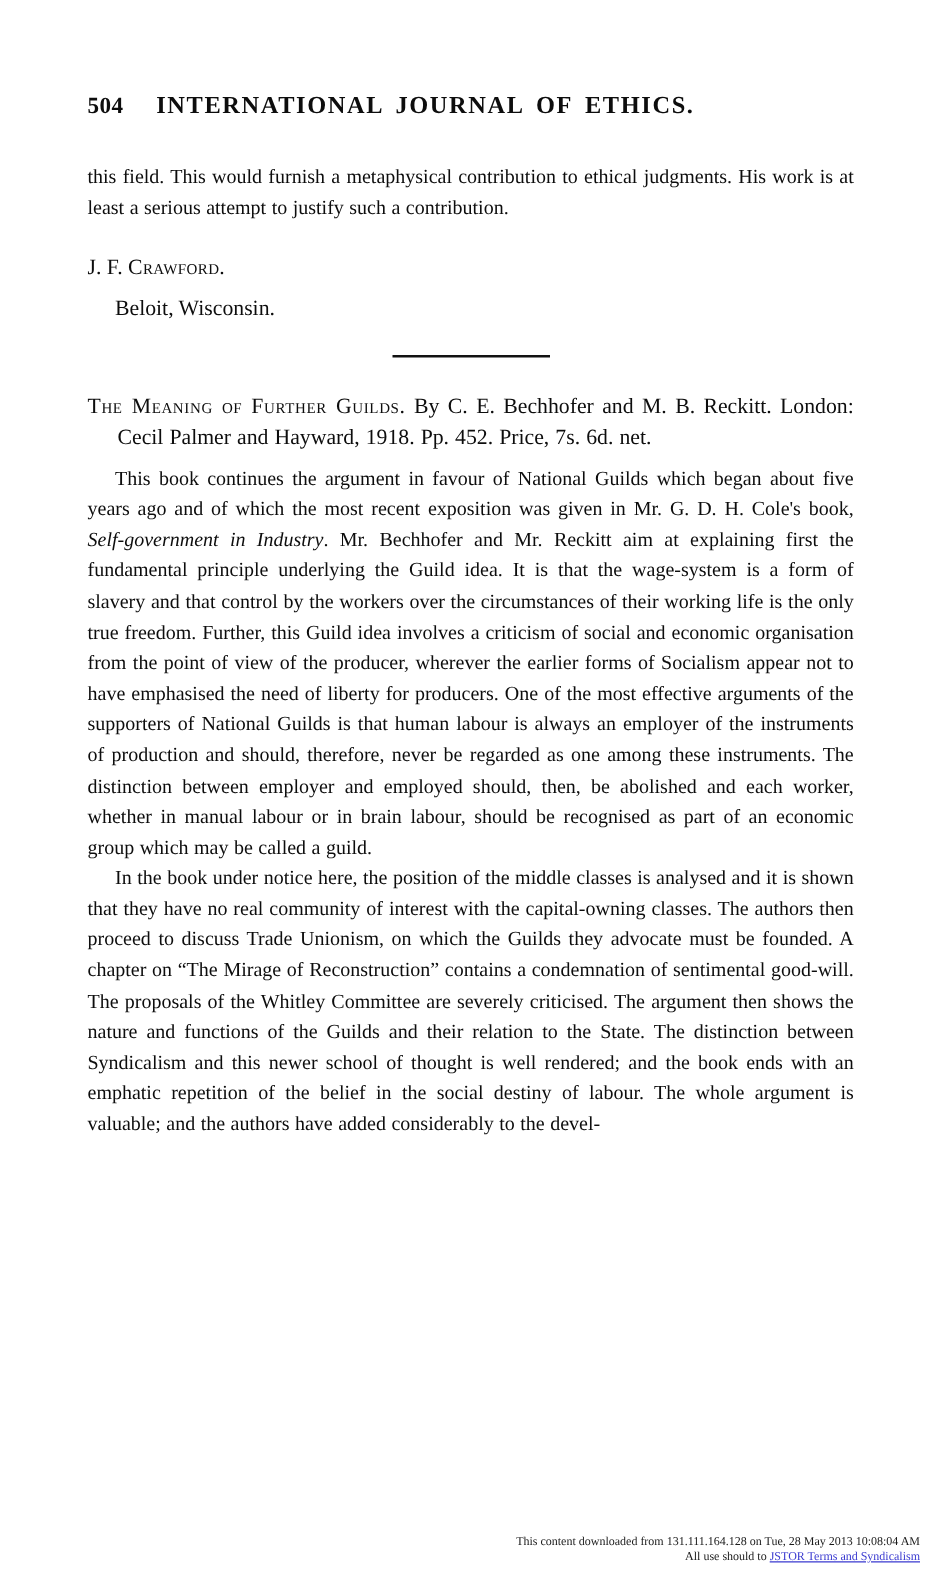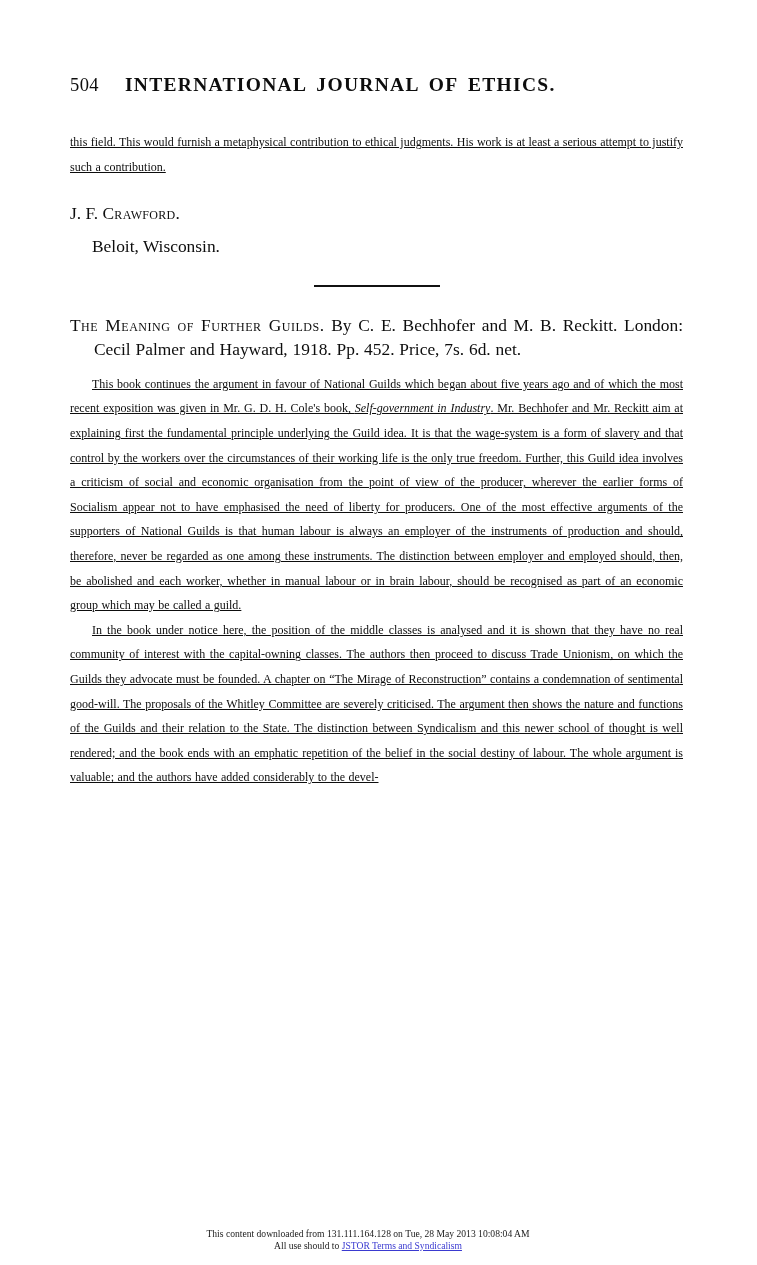--- a/index.html
+++ b/index.html
@@ -31,40 +31,39 @@
   
   .runhead {
     display: flex;
     align-items: baseline;
     font-size: 19.5px;
     letter-spacing: 0.4px;
     margin: 0 0 34px 0;
     white-space: nowrap;
   }
   .runhead .folio {
-    font-weight: 400;
+    font-weight: 700;
     font-size: 18.5px;
     margin-right: 26px;
   }
   .runhead .title {
     font-weight: 700;
     letter-spacing: 1.3px;
     word-spacing: 4px;
   }
 
   
   p.body {
     margin: 0;
-    font-size: 12px;
+    font-size: 16px;
     line-height: 24.6px;
     text-align: justify;
     text-justify: inter-word;
     word-spacing: 0.4px;
     hyphens: none;
-    text-decoration: underline;
   }
   p.body.indent { text-indent: 22px; }
   p.body.flush  { text-indent: 0; }
 
   .ital { font-style: italic; }
 
   
   .signature {
     margin: 22px 0 0 0;
     font-size: 17.4px;
@@ -112,21 +111,21 @@
     font-variant: small-caps;
     letter-spacing: 0.5px;
   }
 
   
   .footer {
     position: absolute;
     left: 0;
     top: 1228px;
     width: 736px;
-    text-align: center;
+    text-align: right;
     font-family: "Liberation Serif", "DejaVu Serif", serif;
     color: #1a1a1a;
   }
   .footer-line1 {
     font-size: 9.6px;
     line-height: 12px;
   }
   .footer-line2 {
     font-size: 9.6px;
     line-height: 12px;

